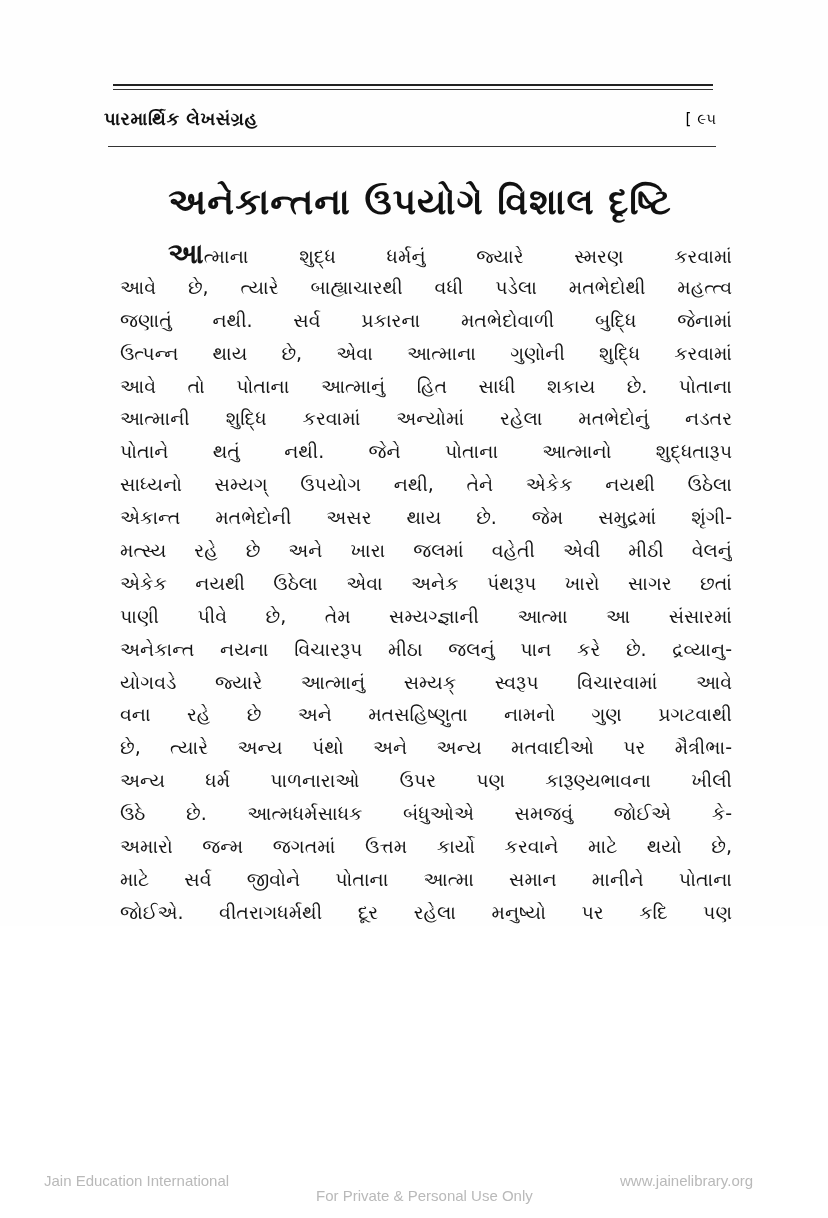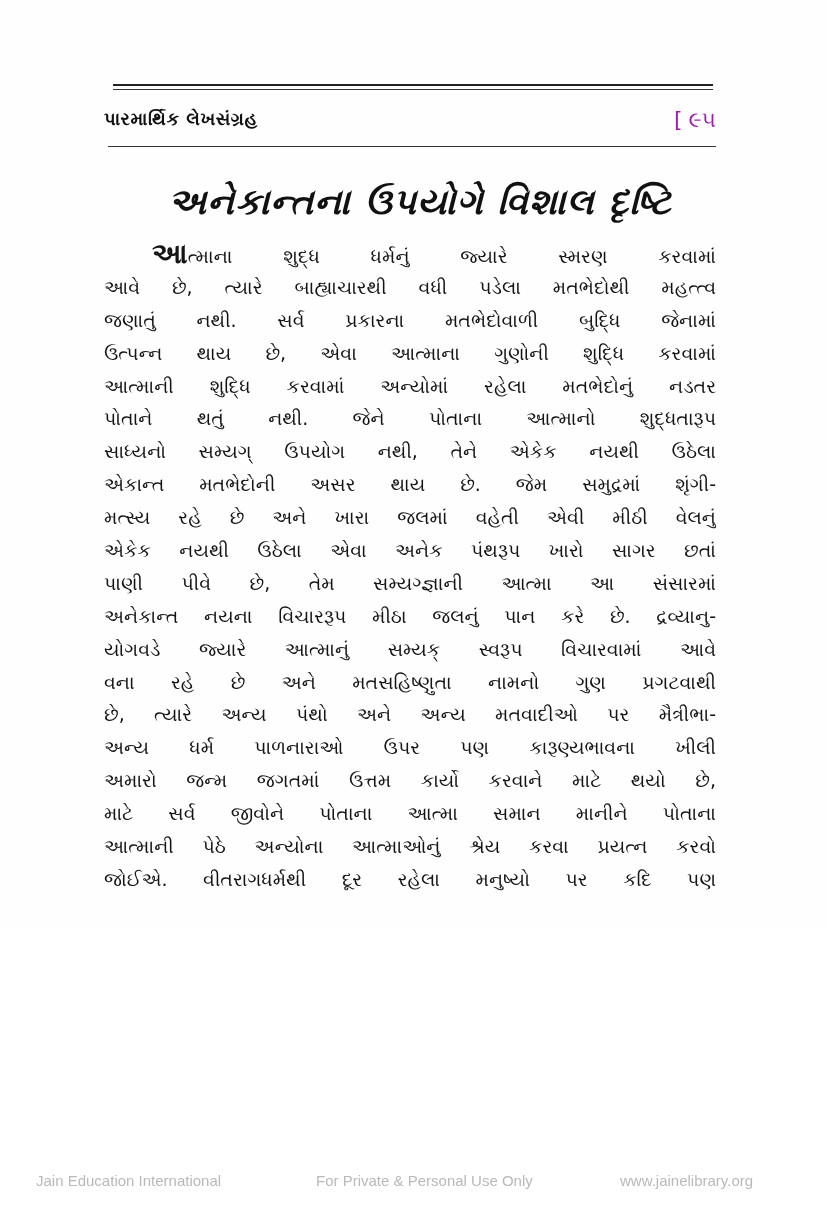--- a/index.html
+++ b/index.html
@@ -41,22 +41,22 @@
       justify-content: space-between;
       align-items: center;
     }
     .running-title {
       font-size: 18px;
       font-weight: bold;
       letter-spacing: 0.5px;
       color: #111;
     }
     .page-number {
-      font-size: 22px;
-      color: #a21caf;
+      font-size: 15px;
+      color: #000000;
     }
     .page-number .bracket {
       margin-right: 6px;
     }
     .rule-single {
       position: absolute;
       left: 108px;
       width: 608px;
       top: 146px;
       height: 0;
@@ -66,25 +66,24 @@
       position: absolute;
       left: 100px;
       top: 172px;
       width: 640px;
       text-align: center;
       font-size: 36px;
       font-weight: bold;
       letter-spacing: 1px;
       color: #111;
       line-height: 60px;
-      font-style: italic;
     }
     .body-text {
       position: absolute;
-      left: 104px;
+      left: 120px;
       top: 238px;
       width: 612px;
     }
     .line {
       display: block;
       height: 32.9px;
       line-height: 32.9px;
       font-size: 19px;
       text-align: justify;
       text-align-last: justify;
@@ -109,22 +108,22 @@
       width: 828px;
       height: 24px;
       font-family: "Liberation Sans", sans-serif;
       font-size: 15px;
       color: #b9b9b9;
     }
     .footer span {
       position: absolute;
       top: 0;
     }
-    .footer .f-left { left: 36px; }
-    .footer .f-center { left: 316px; }
+    .footer .f-left { left: 44px; }
+    .footer .f-center { left: 316px; margin-top: 15px; }
     .footer .f-right { left: 620px; }
   </style>
 </head>
 <body>
 
 <div class="page">
 
   <div class="rule-double"></div>
 
   <div class="running-head">
@@ -136,35 +135,36 @@
 
   <div class="rule-single"></div>
 
   <h1 class="chapter-title" style="margin:0;">અનેકાન્તના ઉપયોગે વિશાલ દૃષ્ટિ</h1>
 
   <div class="body-text">
     <span class="line first"><span class="dropcap">આ</span><span>ત્માના શુદ્ધ ધર્મનું જ્યારે સ્મરણ કરવામાં</span></span>
     <span class="line">આવે છે, ત્યારે બાહ્યાચારથી વધી પડેલા મતભેદોથી મહત્ત્વ</span>
     <span class="line">જણાતું નથી. સર્વ પ્રકારના મતભેદોવાળી બુદ્ધિ જેનામાં</span>
     <span class="line">ઉત્પન્ન થાય છે, એવા આત્માના ગુણોની શુદ્ધિ કરવામાં</span>
+    <span class="line">આવે તો પોતાના આત્માનું હિત સાધી શકાય છે. પોતાના</span>
     <span class="line">આત્માની શુદ્ધિ કરવામાં અન્યોમાં રહેલા મતભેદોનું નડતર</span>
     <span class="line">પોતાને થતું નથી. જેને પોતાના આત્માનો શુદ્ધતારૂપ</span>
     <span class="line">સાધ્યનો સમ્યગ્ ઉપયોગ નથી, તેને એકેક નયથી ઉઠેલા</span>
     <span class="line">એકાન્ત મતભેદોની અસર થાય છે. જેમ સમુદ્રમાં શૃંગી-</span>
     <span class="line">મત્સ્ય રહે છે અને ખારા જલમાં વહેતી એવી મીઠી વેલનું</span>
     <span class="line">એકેક નયથી ઉઠેલા એવા અનેક પંથરૂપ ખારો સાગર છતાં</span>
     <span class="line">પાણી પીવે છે, તેમ સમ્યગ્જ્ઞાની આત્મા આ સંસારમાં</span>
     <span class="line">અનેકાન્ત નયના વિચારરૂપ મીઠા જલનું પાન કરે છે. દ્રવ્યાનુ-</span>
     <span class="line">યોગવડે જ્યારે આત્માનું સમ્યક્ સ્વરૂપ વિચારવામાં આવે</span>
     <span class="line">વના રહે છે અને મતસહિષ્ણુતા નામનો ગુણ પ્રગટવાથી</span>
     <span class="line">છે, ત્યારે અન્ય પંથો અને અન્ય મતવાદીઓ પર મૈત્રીભા-</span>
     <span class="line">અન્ય ધર્મ પાળનારાઓ ઉપર પણ કારૂણ્યભાવના ખીલી</span>
+    <span class="line">ઉઠે છે. આત્મધર્મસાધક બંધુઓએ સમજવું જોઈએ કે-</span>
     <span class="line">અમારો જન્મ જગતમાં ઉત્તમ કાર્યો કરવાને માટે થયો છે,</span>
     <span class="line">માટે સર્વ જીવોને પોતાના આત્મા સમાન માનીને પોતાના</span>
-    <span class="line">આત્માની પેઠે અન્યોના આત્માઓનું શ્રેય કરવા પ્રયત્ન કરવો</span>
     <span class="line last">જોઈએ. વીતરાગધર્મથી દૂર રહેલા મનુષ્યો પર કદિ પણ</span>
   </div>
 
   <div class="footer">
     <span class="f-left">Jain Education International</span>
     <span class="f-center">For Private &amp; Personal Use Only</span>
     <span class="f-right">www.jainelibrary.org</span>
   </div>
 
 </div>

